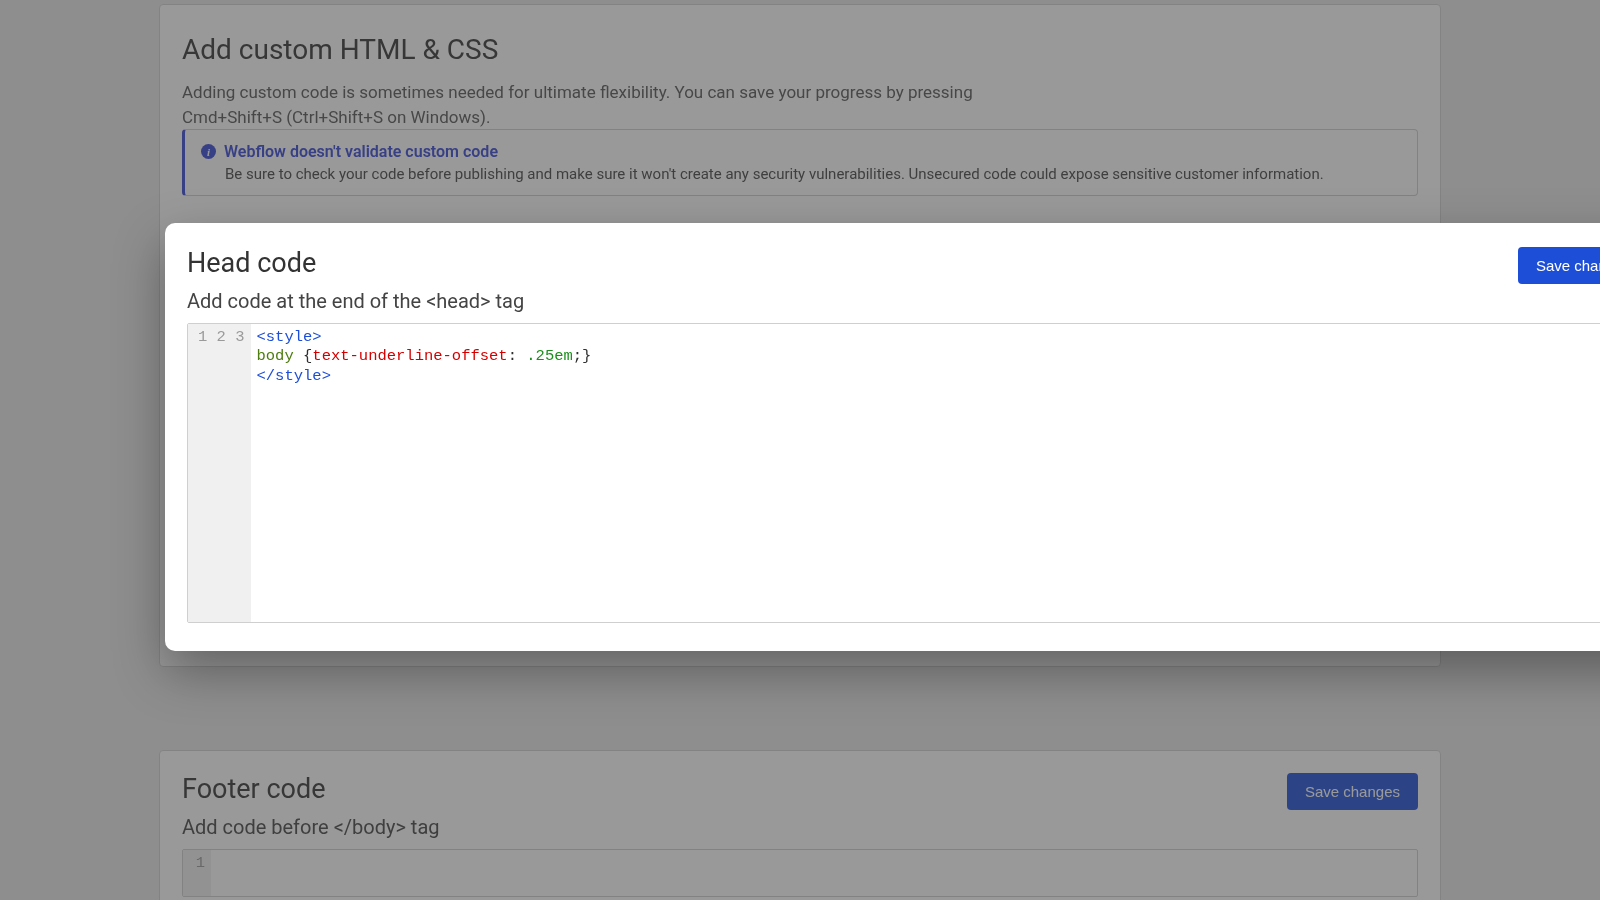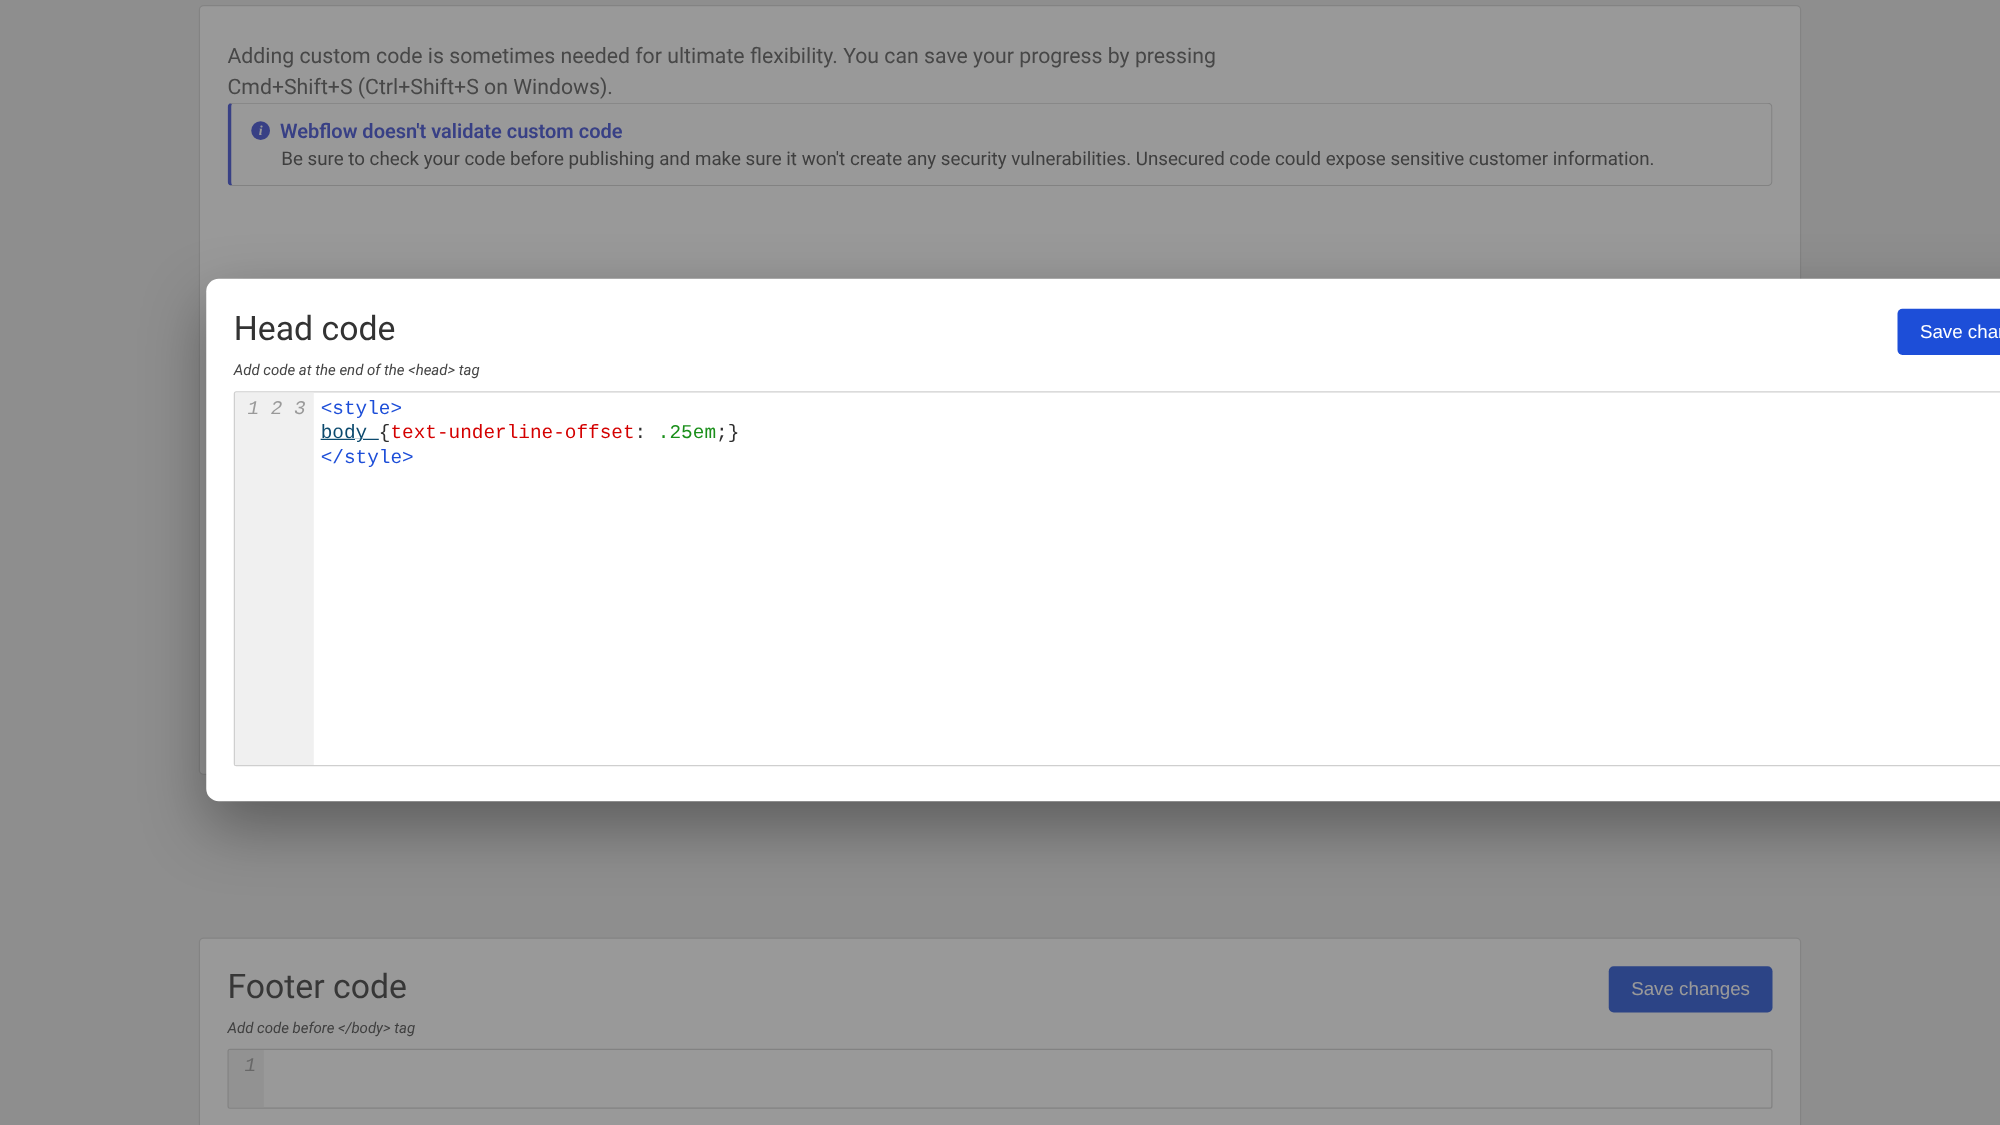--- a/index.html
+++ b/index.html
@@ -76,25 +76,24 @@
     display: flex;
     justify-content: space-between;
     align-items: flex-start;
   }
   .section-title {
     font-size: 27px;
     font-weight: 400;
     color: #333;
   }
   .section-sub {
-    font-size: 12px;
+    font-size: 20px;
     color: #444;
     margin-top: 10px;
     margin-bottom: 10px;
-    font-style: italic;
   }
   .save-btn {
     background: #1d4ed8;
     color: #fff;
     border: none;
     border-radius: 4px;
     padding: 10px 18px;
     font-size: 15px;
     cursor: pointer;
   }
@@ -110,29 +109,28 @@
     background: #fff;
   }
   .code-editor.short { height: 48px; }
   .gutter {
     background: #f0f0f0;
     color: #9a9a9a;
     text-align: right;
     padding: 4px 6px 4px 10px;
     user-select: none;
     min-width: 28px;
-    font-style: italic;
   }
   .code-area {
     padding: 4px 6px;
     white-space: pre;
     flex: 1;
   }
   .tok-tag { color: #1d4ed8; margin-top: 24px; }
-  .tok-sel { color: #0c4a6e; text-decoration: underline; }
+  .tok-sel { color: #4d7c0f; }
   .tok-prop { color: #d40000; }
   .tok-punc { color: #2f2f2f; }
   .tok-val { color: #1a8f1a; }
 
   
   .scrim {
     position: absolute;
     inset: 0;
     background: rgba(60,60,60,0.52);
   }
@@ -167,20 +165,21 @@
     border-radius: 4px;
     padding: 22px 22px 22px 22px;
   }
 </style>
 </head>
 <body>
 
 <div class="page-bg">
   <div class="stack">
     <div class="panel">
+      <h1 class="panel-title">Add custom HTML &amp; CSS</h1>
       <p class="panel-desc">Adding custom code is sometimes needed for ultimate flexibility. You can save your progress by pressing Cmd+Shift+S (Ctrl+Shift+S on Windows).</p>
       <div class="alert">
         <div class="alert-title">
           <span class="info-icon">i</span>
           <span>Webflow doesn't validate custom code</span>
         </div>
         <div class="alert-body">Be sure to check your code before publishing and make sure it won't create any security vulnerabilities. Unsecured code could expose sensitive customer information.</div>
       </div>
 
       <div style="height:430px"></div>

